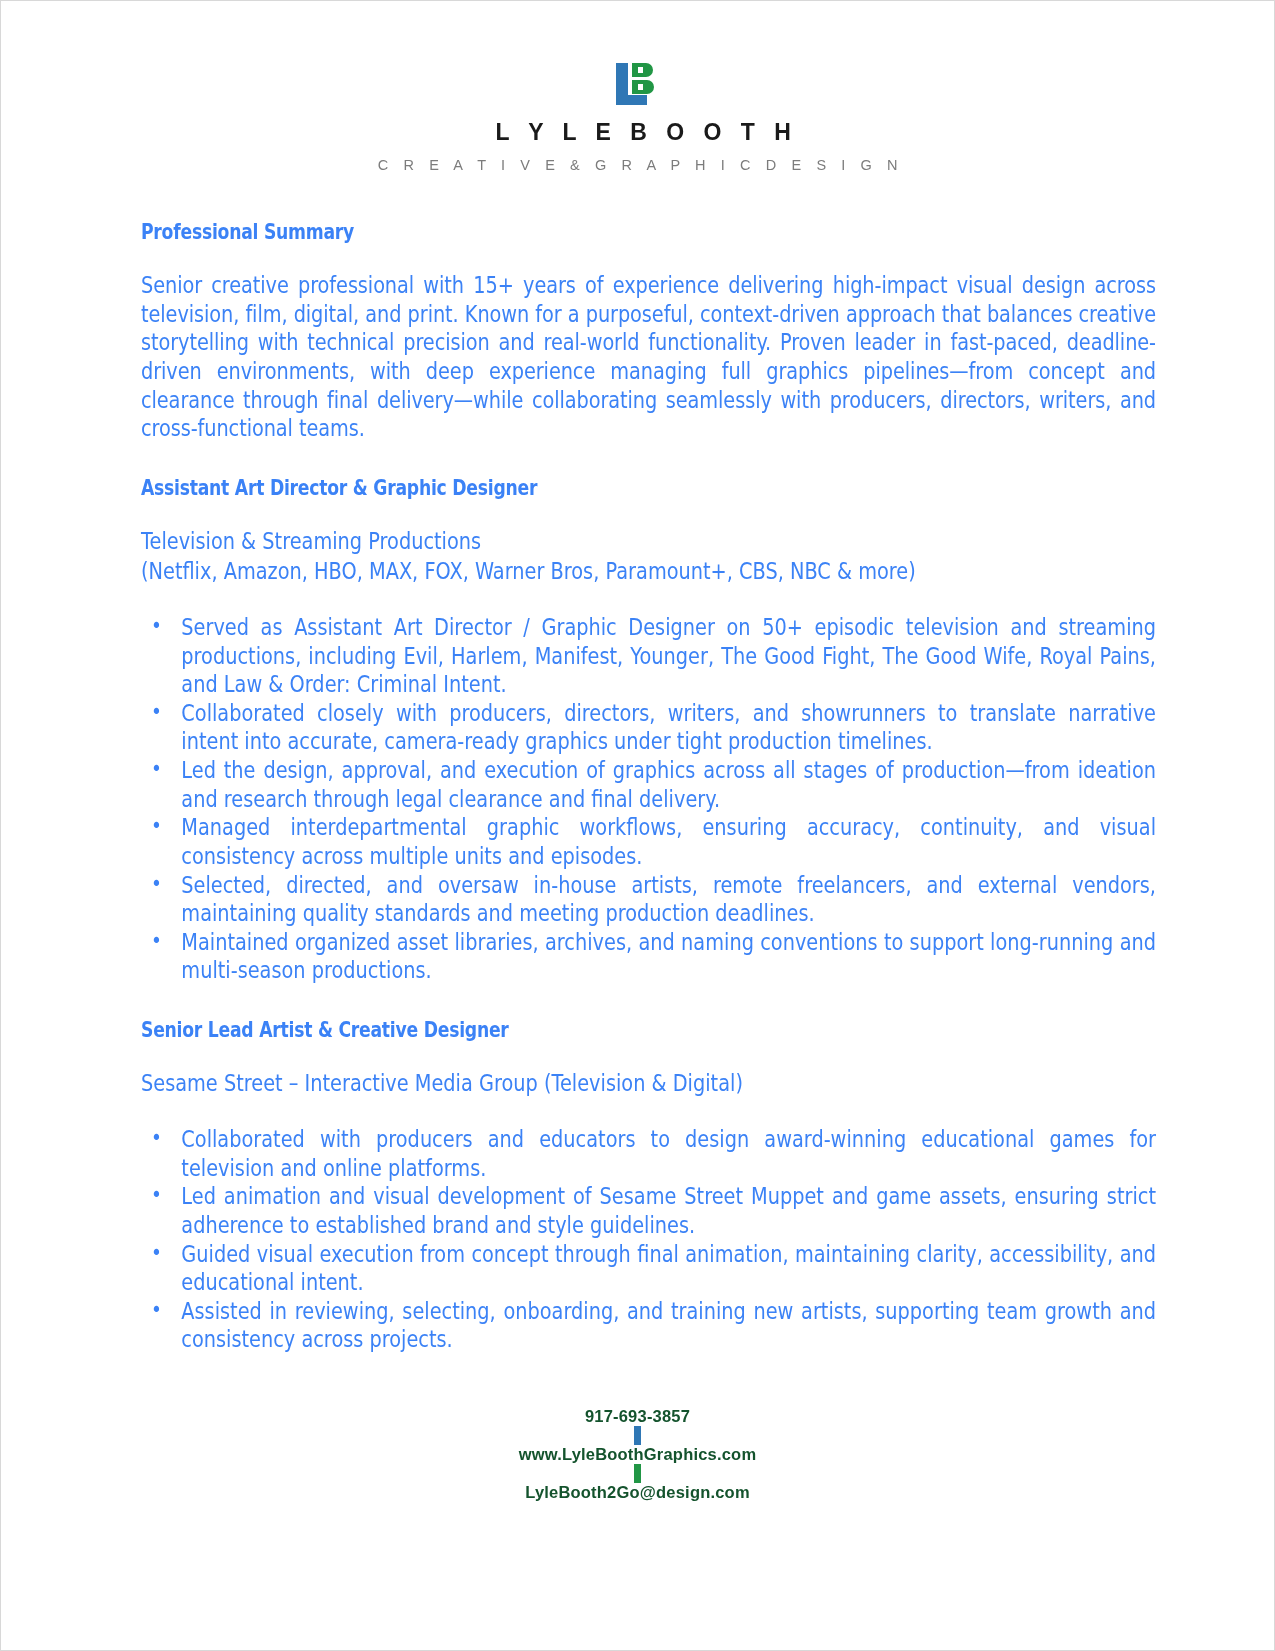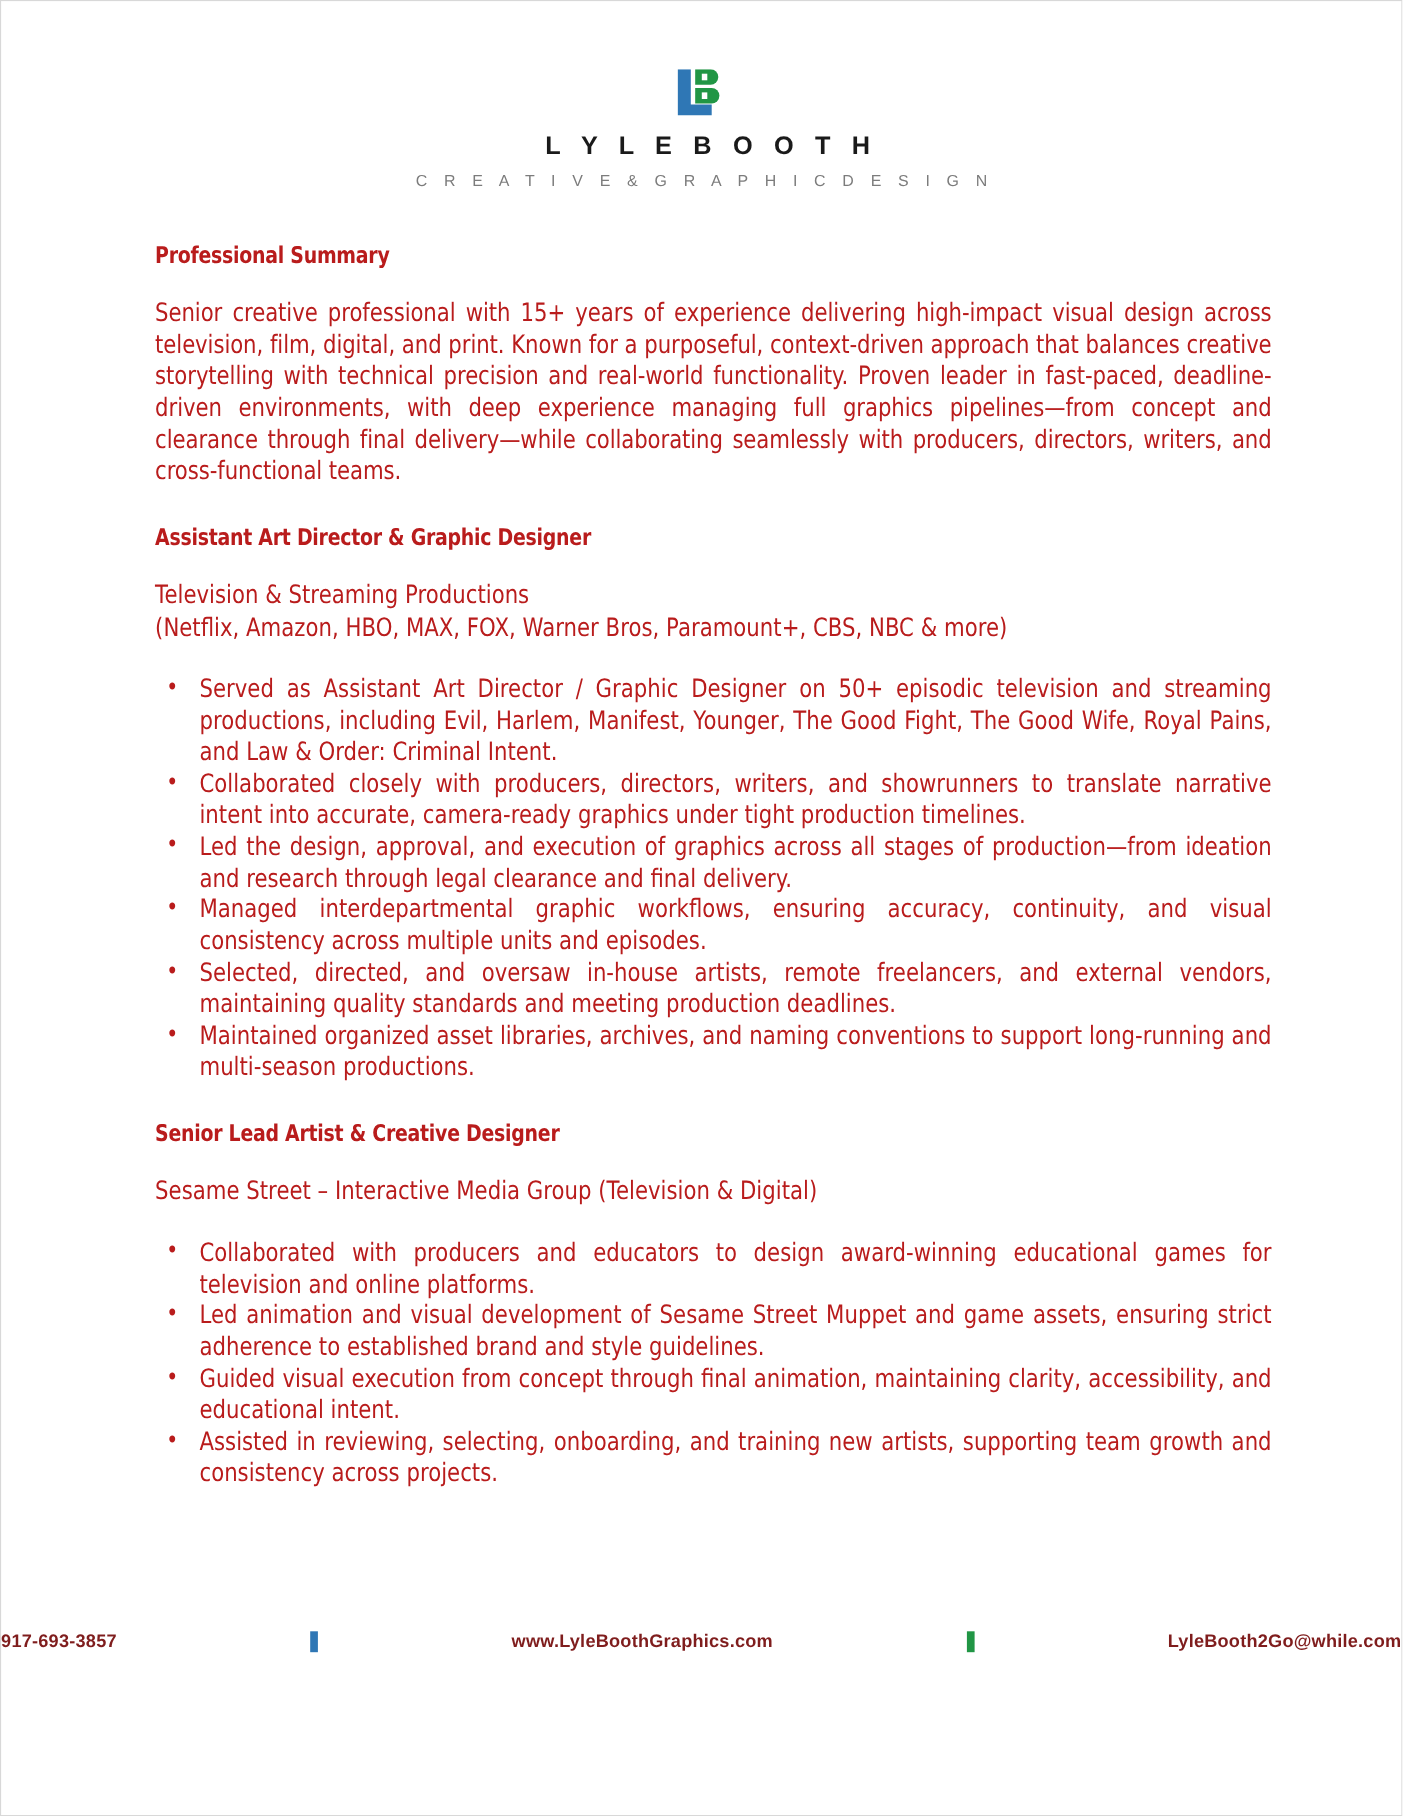--- a/index.html
+++ b/index.html
@@ -49,21 +49,21 @@
     letter-spacing: 5.6px;
     color: #7c7c7c;
     margin: 11px 0 0 0;
     padding-left: 6px;
   }
 
   
   .content {
     margin: 0 118px 0 140px;
     padding-top: 47px;
-    color: #b91c1c;
+    color: #3b82f6;
   }
 
   .section-heading {
     font-family: "DejaVu Sans", sans-serif;
     font-weight: bold;
     font-size: 21px;
     letter-spacing: -0.3px;
     line-height: 1.2;
     margin: 0 0 26px 0;
     transform: scaleX(0.82);
@@ -117,27 +117,28 @@
     line-height: 1.245;
   }
 
   
   .footer {
     position: absolute;
     left: 0;
     right: 0;
     bottom: 148px;
     display: flex;
-    justify-content: space-between;
+    justify-content: flex-end;
     align-items: center;
     font-family: "Liberation Sans", sans-serif;
     font-weight: bold;
     font-size: 16.5px;
-    color: #7f1d1d;
+    color: #14532d;
     letter-spacing: 0.2px;
+    flex-direction: column;
   }
   .footer .sep {
     display: inline-block;
     width: 7px;
     height: 19px;
     margin: 0 22px;
     vertical-align: middle;
   }
   .footer .item { white-space: nowrap; }
 </style>
@@ -201,16 +202,16 @@
       </ul>
     </div>
 
   </div>
 
   <div class="footer">
     <span class="item">917-693-3857</span>
     <span class="sep" style="background:#2f77b5;"></span>
     <span class="item">www.LyleBoothGraphics.com</span>
     <span class="sep" style="background:#219645;"></span>
-    <span class="item">LyleBooth2Go@while.com</span>
+    <span class="item">LyleBooth2Go@design.com</span>
   </div>
 
 </div>
 
 </body></html>

